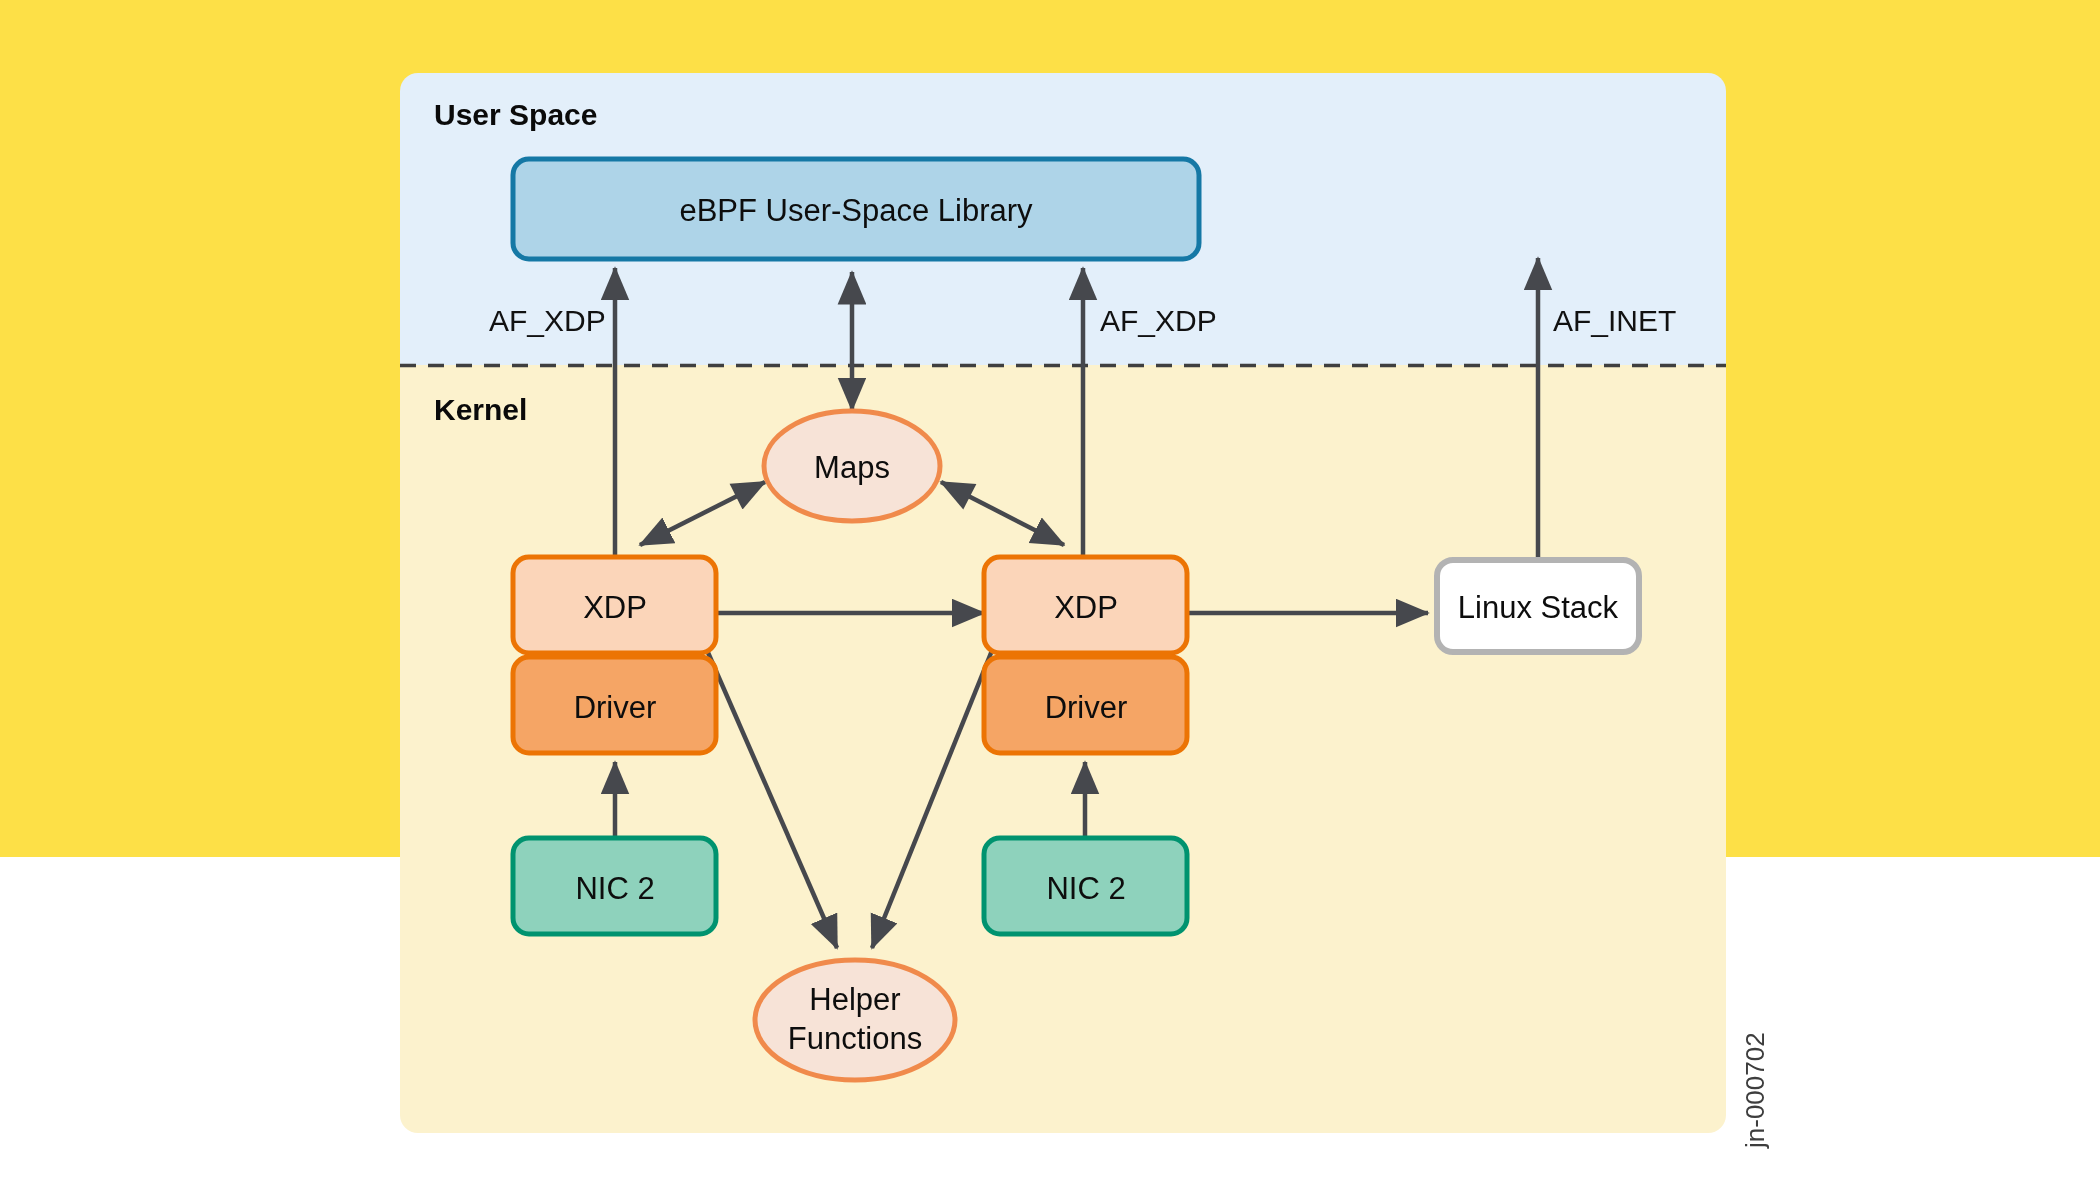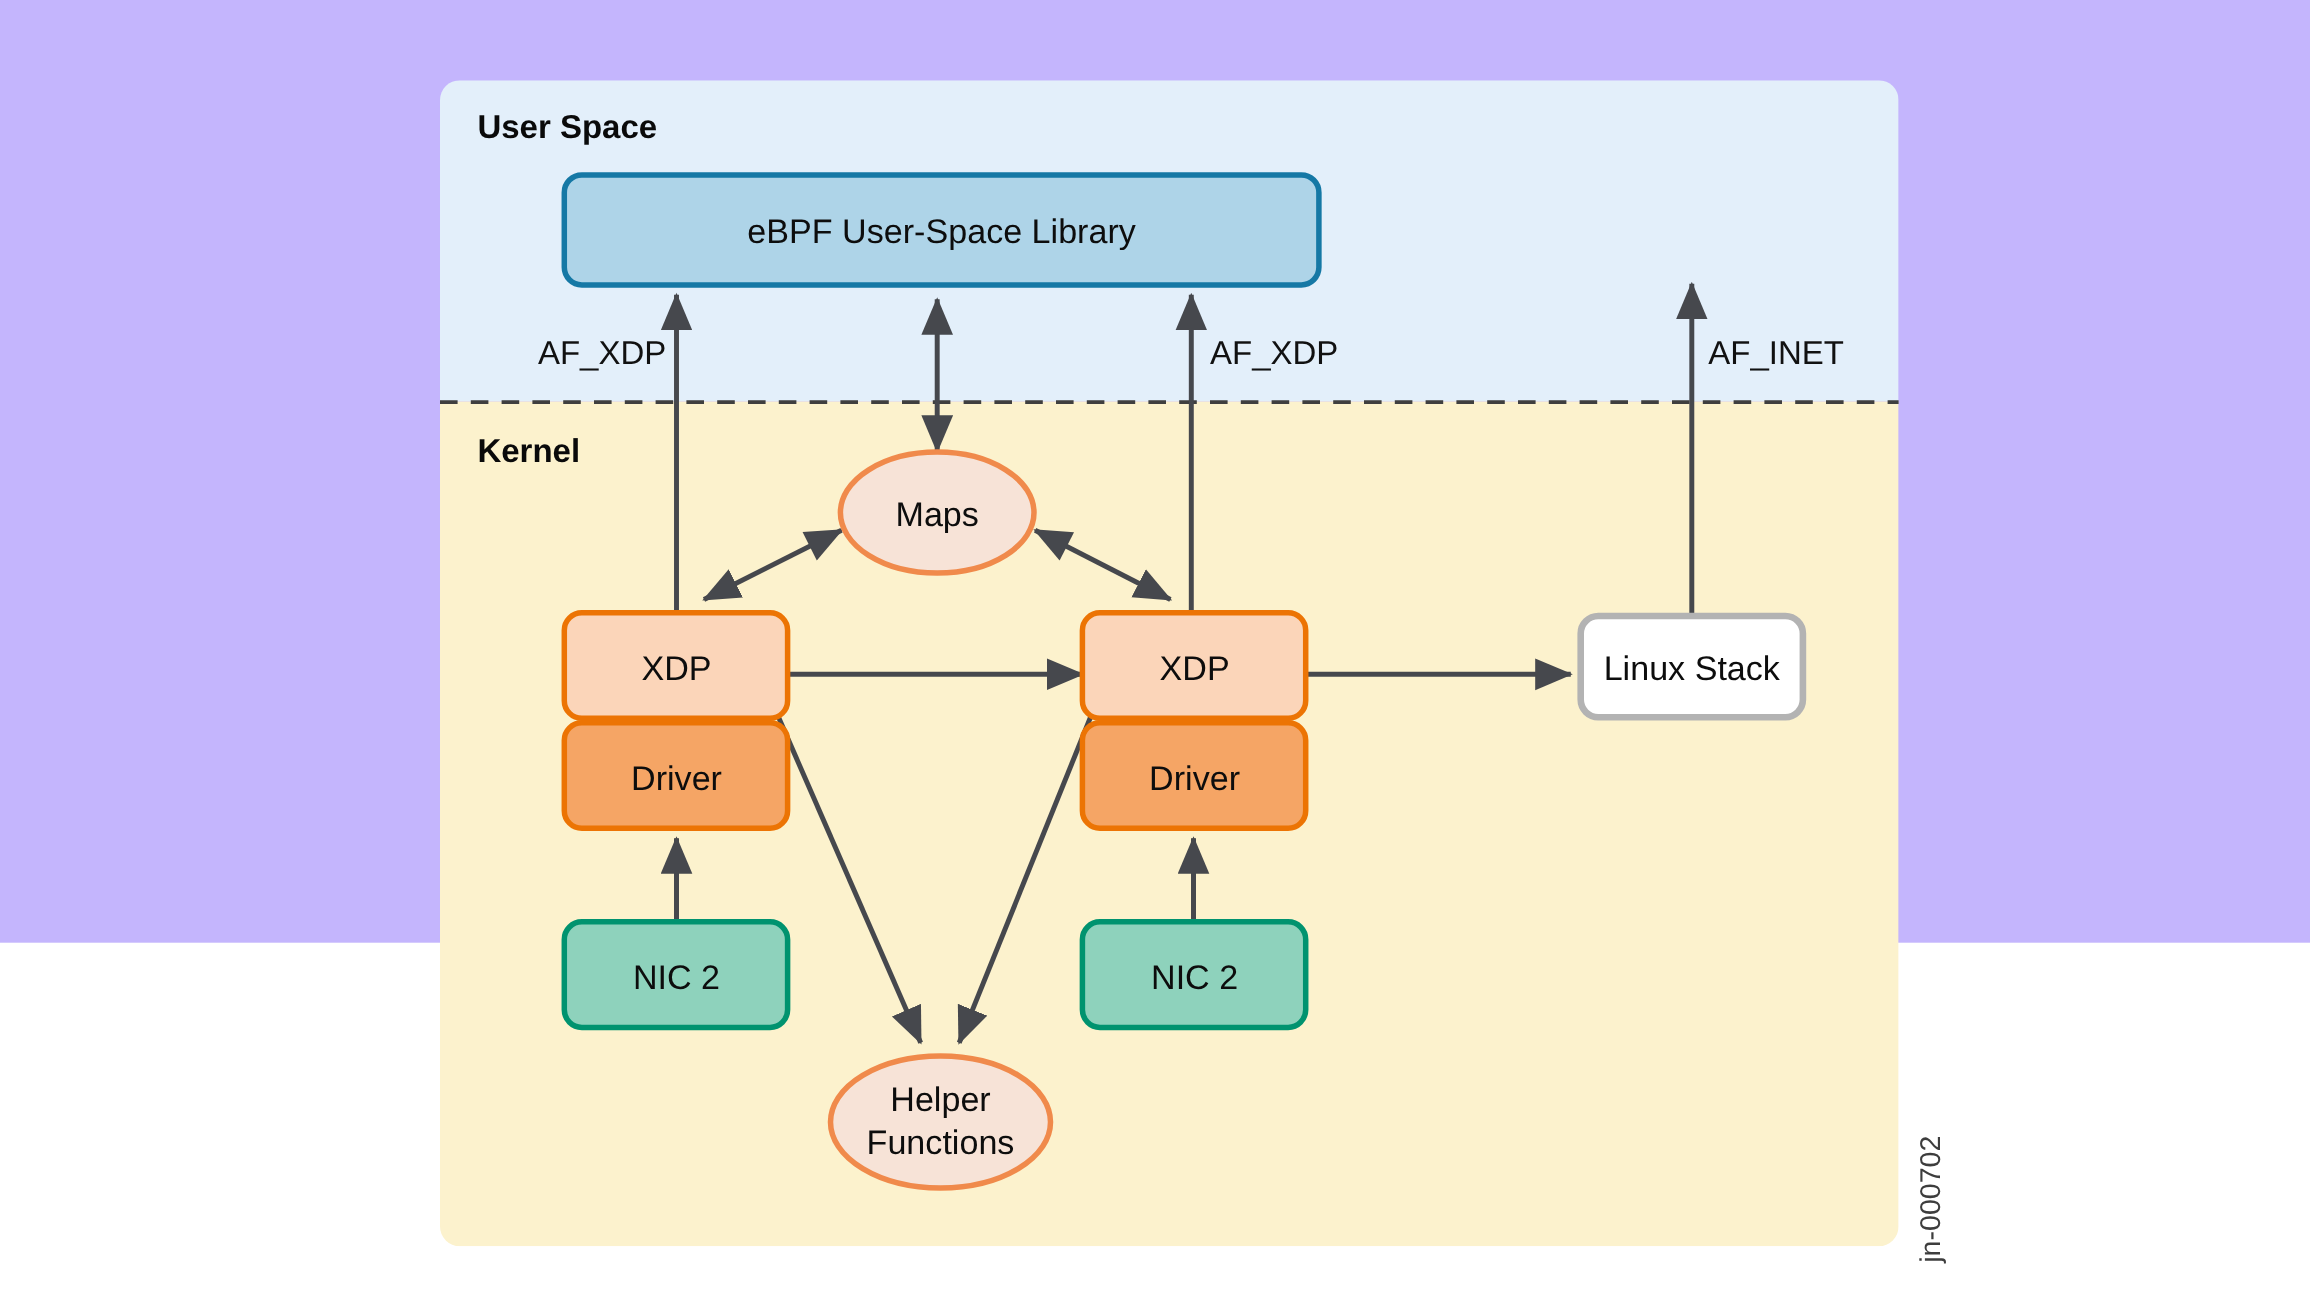--- a/index.html
+++ b/index.html
@@ -12,21 +12,21 @@
     height: 1194px;
     font-family: "Liberation Sans", sans-serif;
     overflow: hidden;
     position: relative;
   }
   #stage {
     position: absolute;
     left: 0; top: 0;
     width: 2100px;
     height: 857px;
-    background: #c4b5fd;
+    background: #fde047;
   }
   #diagram-svg {
     position: absolute;
     left: 0; top: 0;
     width: 2100px;
     height: 1194px;
     display: block;
   }
   .node-label {
     font-family: "Liberation Sans", sans-serif;

